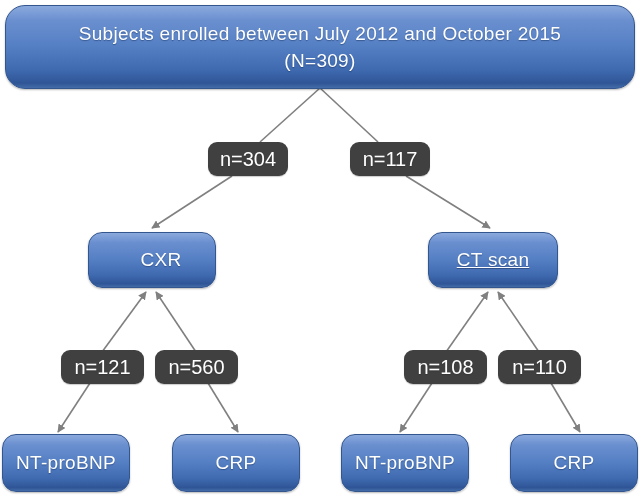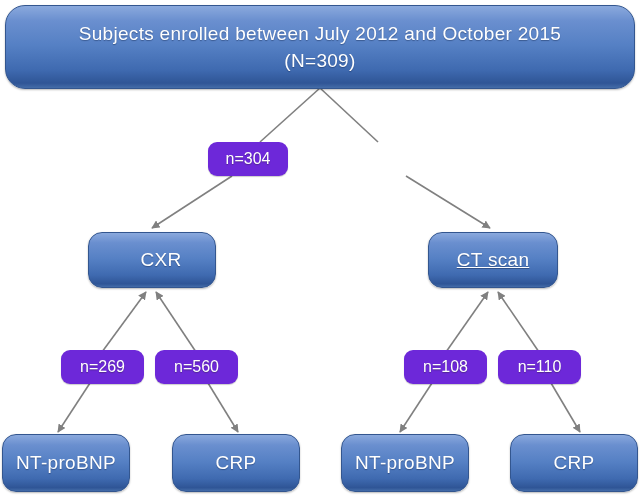--- a/index.html
+++ b/index.html
@@ -50,23 +50,23 @@
     letter-spacing: 0.3px;
     text-shadow: 0 1px 1px rgba(20,40,80,0.45);
   }
   .header-node {
     border-radius: 20px;
     font-size: 19px;
     line-height: 27px;
     padding: 14px 14px;
   }
   .gray-node {
-    background: #6d28d9;
+    background: #404040;
     border-radius: 9px;
-    font-size: 16px;
+    font-size: 20px;
     color: #ffffff;
     box-shadow: 0 1px 1px rgba(0,0,0,0.2);
     text-shadow: 0 1px 1px rgba(40,40,40,0.4);
   }
   .node-label {
     display: block;
     white-space: pre-line;
   }
 </style>
 </head>
@@ -101,31 +101,34 @@
 
   <div class="node blue-node header-node" style="left:5px; top:5px; width:630px; height:84px;">
     <span class="node-label">Subjects enrolled between July 2012 and October 2015
 (N=309)</span>
   </div>
 
   <div class="node gray-node" style="left:208px; top:142px; width:80px; height:34px;">
     <span class="node-label">n=304</span>
   </div>
 
+  <div class="node gray-node" style="left:350px; top:142px; width:80px; height:34px;">
+    <span class="node-label">n=117</span>
+  </div>
 
   <div class="node blue-node" style="left:88px; top:232px; width:128px; height:56px;padding-left:18px;">
     <span class="node-label">CXR</span>
   </div>
 
   <div class="node blue-node" style="left:428px; top:232px; width:130px; height:56px;text-decoration:underline;">
     <span class="node-label">CT scan</span>
   </div>
 
   <div class="node gray-node" style="left:61px; top:350px; width:83px; height:34px;">
-    <span class="node-label">n=269</span>
+    <span class="node-label">n=121</span>
   </div>
 
   <div class="node gray-node" style="left:155px; top:350px; width:83px; height:34px;">
     <span class="node-label">n=560</span>
   </div>
 
   <div class="node gray-node" style="left:404px; top:350px; width:83px; height:34px;">
     <span class="node-label">n=108</span>
   </div>
 

